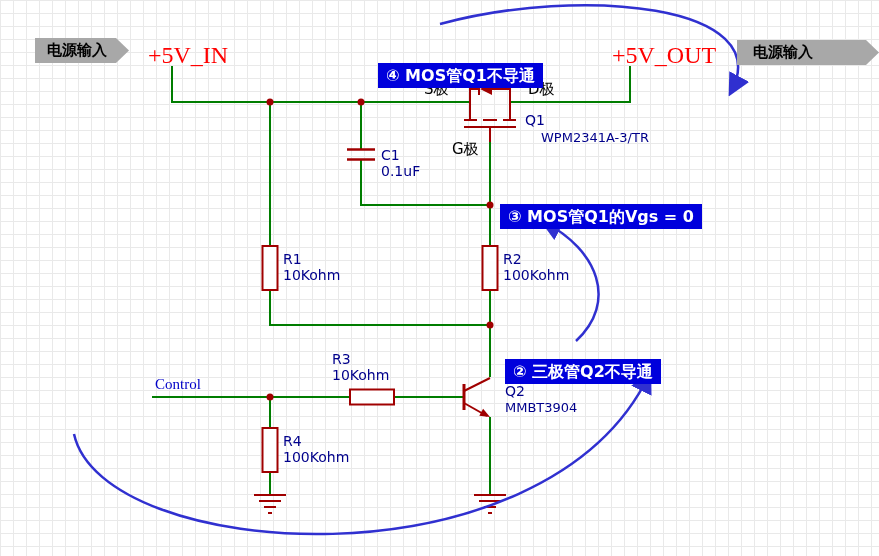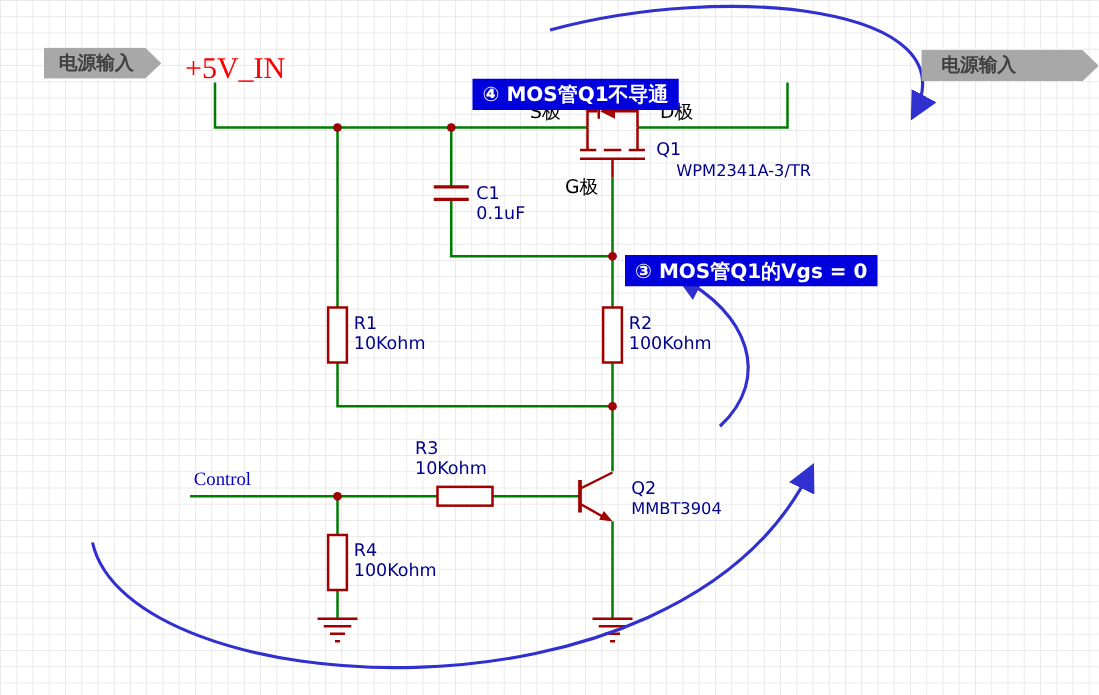--- a/index.html
+++ b/index.html
@@ -50,21 +50,21 @@
     padding: 0 8px;
     white-space: nowrap;
     margin-top: 16px;
   }
 
   .banner {
     position: absolute;
     height: 25px;
     line-height: 25px;
     background: #A8A8A8;
-    color: #404040;
+    color: #000000;
     font-weight: bold;
     font-size: 15px;
     padding: 0 22px 0 12px;
     white-space: nowrap;
     clip-path: polygon(0 0, calc(100% - 13px) 0, 100% 50%, calc(100% - 13px) 100%, 0 100%);
     box-sizing: border-box;
   }
   .banner-left  { left: 35px;  top: 38px; }
   .banner-right { left: 737px; top: 40px; width: 142px; padding-left: 16px; }
 
@@ -162,20 +162,21 @@
       <path d="M 440,24 C 580,-14 778,4 731,92" marker-end="url(#arrowhead)"></path>
       <path d="M 576,341 C 618,302 598,250 544,222" marker-end="url(#arrowhead)"></path>
       <path d="M 74,434 C 102,562 544,592 649,375" marker-end="url(#arrowhead)"></path>
     </g>
   </svg>
 
   <div class="banner banner-left">电源输入</div>
   <div class="banner banner-right">电源输入</div>
 
   <div class="t net-label" style="left:148px; top:42px;">+5V_IN</div>
+  <div class="t net-label" style="left:612px; top:42px;">+5V_OUT</div>
   <div class="t control-label" style="left:155px; top:376px;">Control</div>
 
   <div class="t pin-label" style="left:424px; top:80px;">S极</div>
   <div class="t pin-label" style="left:528px; top:80px;">D极</div>
   <div class="t pin-label" style="left:452px; top:140px;">G极</div>
 
   <div class="t desig" style="left:525px; top:112px;text-align:center;">Q1</div>
   <div class="t desig partno" style="left:525px; top:130px;margin-left:16px;">WPM2341A-3/TR</div>
 
   <div class="t desig" style="left:381px; top:147px;">C1</div>
@@ -191,14 +192,15 @@
   <div class="t desig ctr" style="left:332px; top:367px; width:80px;">10Kohm</div>
 
   <div class="t desig" style="left:283px; top:433px;">R4</div>
   <div class="t desig" style="left:283px; top:449px;">100Kohm</div>
 
   <div class="t desig" style="left:505px; top:383px;">Q2</div>
   <div class="t desig partno" style="left:505px; top:400px;">MMBT3904</div>
 
   <div class="callout" style="left:378px; top:47px;">④ MOS管Q1不导通</div>
   <div class="callout" style="left:500px; top:188px;">③ MOS管Q1的Vgs = 0</div>
+  <div class="callout" style="left:505px; top:343px;">② 三极管Q2不导通</div>
 
 </div>
 
 </body></html>

